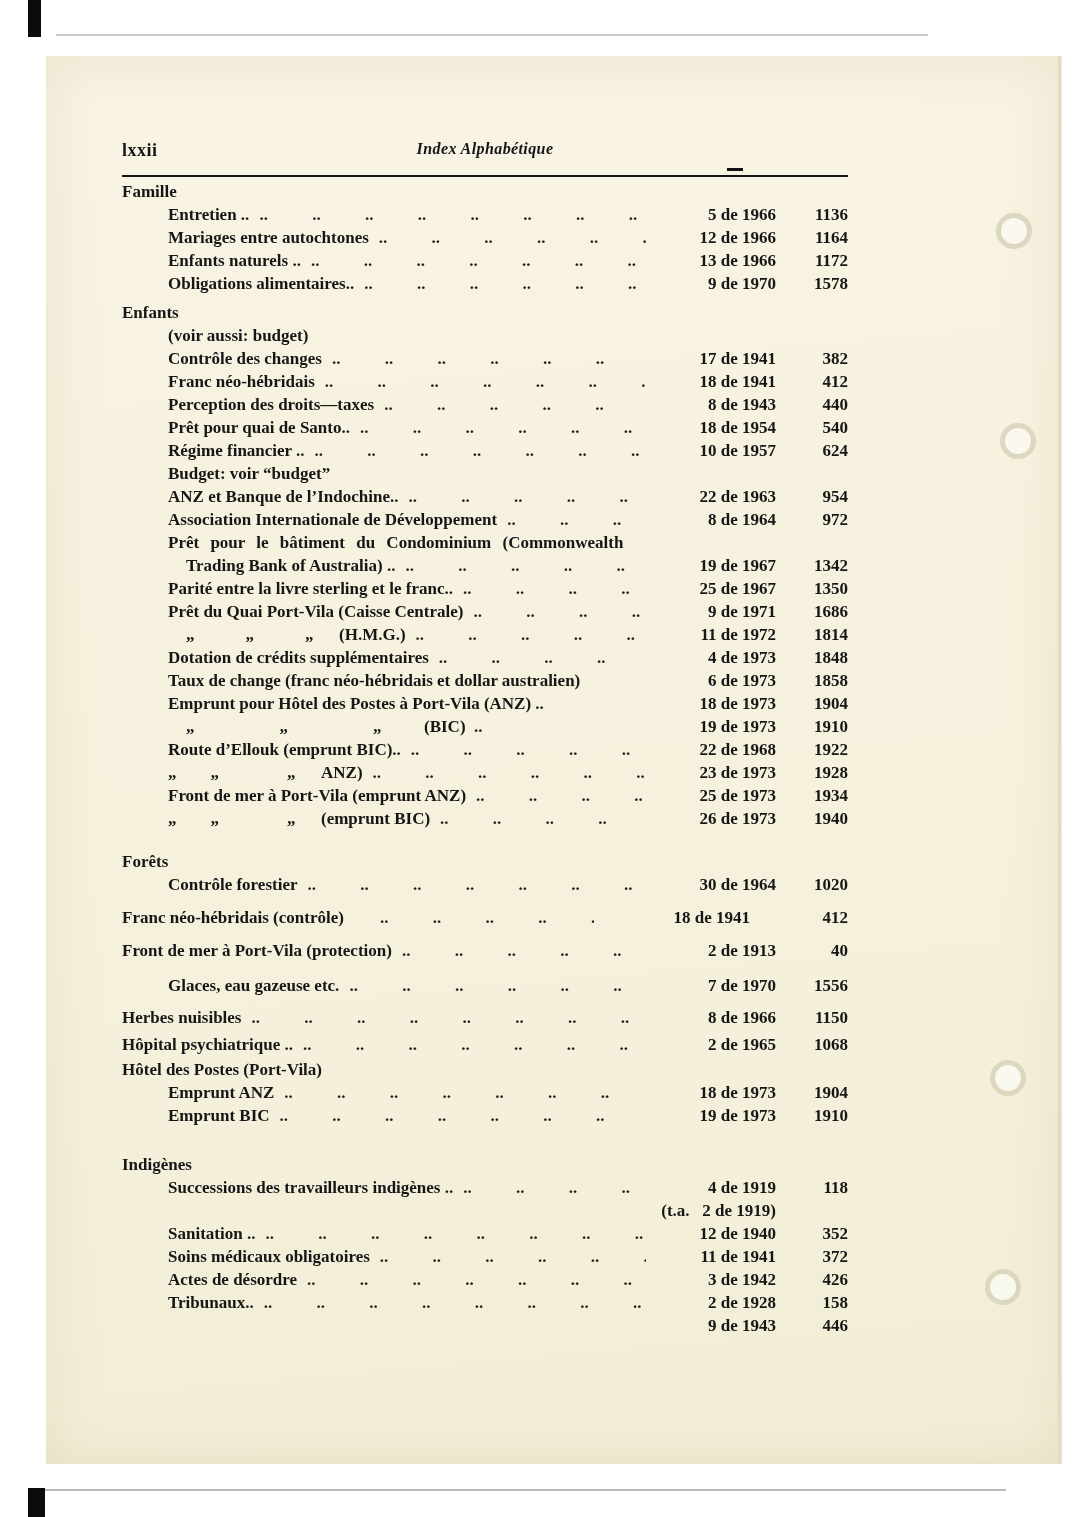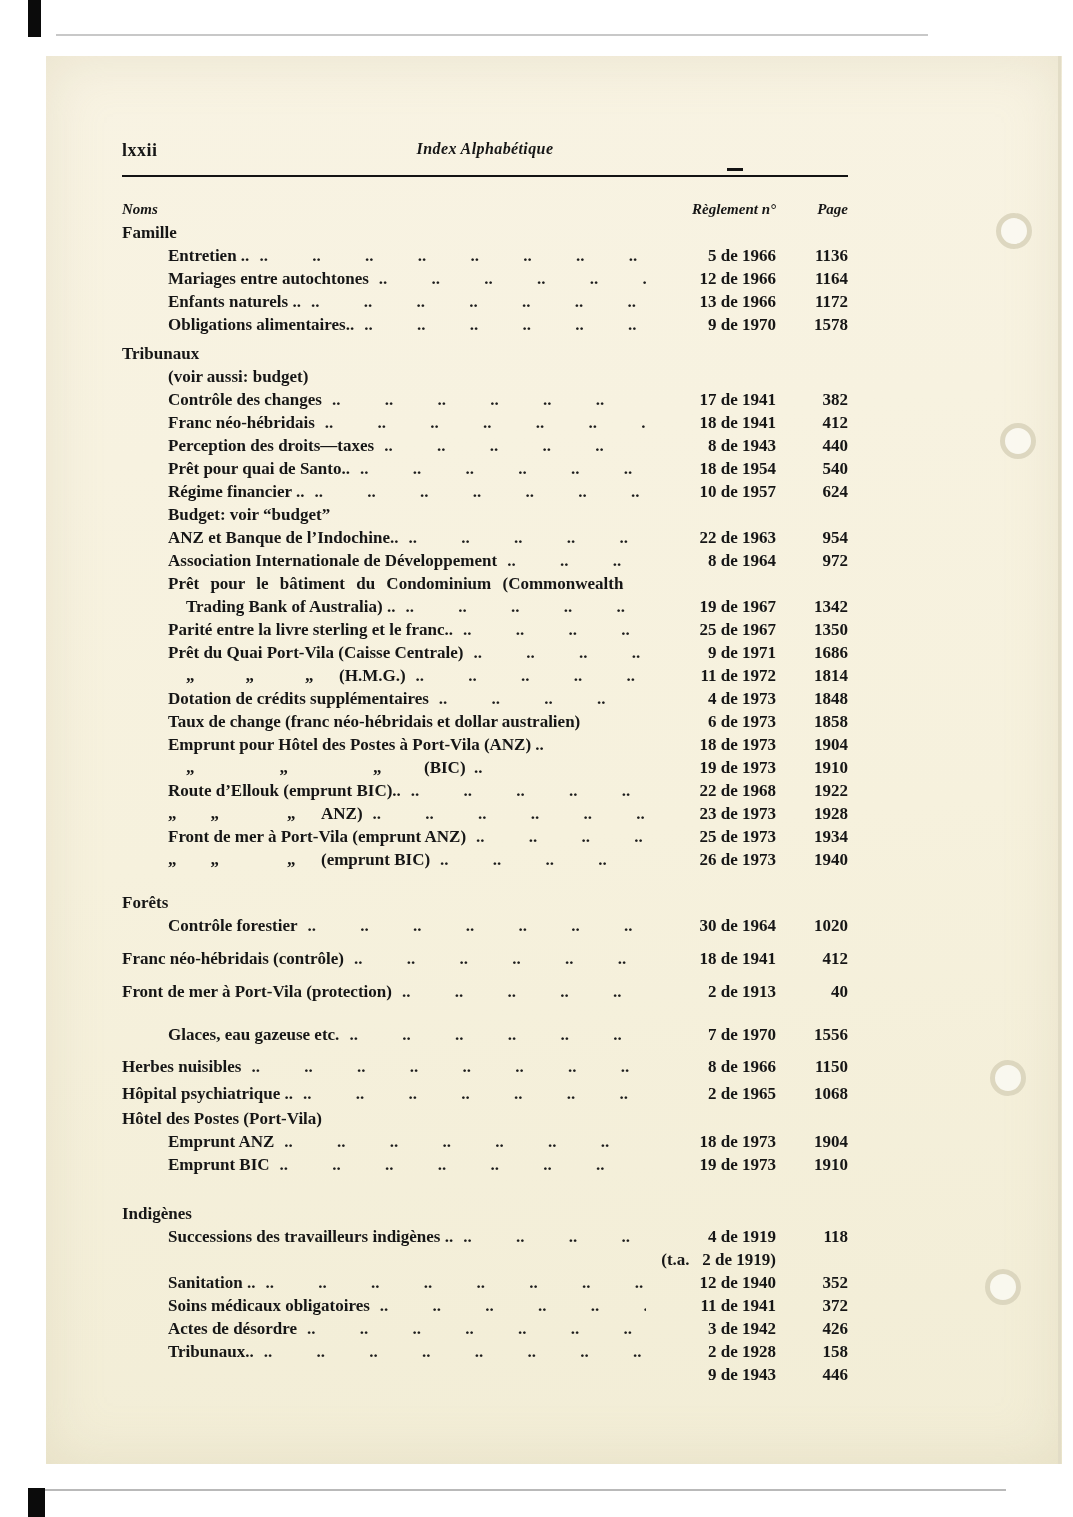--- a/index.html
+++ b/index.html
@@ -81,26 +81,20 @@
 
 <div class="content">
   <div class="page-header">
     <span class="folio">lxxii</span>
     <div class="doc-title">Index Alphabétique</div>
   </div>
   <div class="header-rule">
     <div class="rule-tick"></div>
   </div>
 
-  <div class="col-headers">
-    <span class="col-noms">Noms</span>
-    <span class="col-spacer"></span>
-    <span class="col-reg">Règlement n°</span>
-    <span class="col-page">Page</span>
-  </div>
 
   <div class="rows">
       <div class="row ind0 heading">
         <span class="label">Famille</span>
         <span class="leader"></span>
         <span class="reg"></span>
         <span class="pagecol"></span>
       </div>
       <div class="row ind1">
         <span class="label">Entretien ..</span>
@@ -120,21 +114,21 @@
         <span class="reg">13 de 1966</span>
         <span class="pagecol">1172</span>
       </div>
       <div class="row ind1">
         <span class="label">Obligations alimentaires..</span>
         <span class="leader">.. .. .. .. .. .. .. .. .. .. .. .. .. .. .. .. .. ..</span>
         <span class="reg">9 de 1970</span>
         <span class="pagecol">1578</span>
       </div>
       <div class="row ind0 heading" style="margin-top: 6px;">
-        <span class="label">Tribunaux</span>
+        <span class="label">Enfants</span>
         <span class="leader"></span>
         <span class="reg"></span>
         <span class="pagecol"></span>
       </div>
       <div class="row ind1">
         <span class="label">(voir aussi: budget)</span>
         <span class="leader"></span>
         <span class="reg"></span>
         <span class="pagecol"></span>
       </div>
@@ -269,33 +263,33 @@
         <span class="leader"></span>
         <span class="reg"></span>
         <span class="pagecol"></span>
       </div>
       <div class="row ind1">
         <span class="label">Contrôle forestier</span>
         <span class="leader">.. .. .. .. .. .. .. .. .. .. .. .. .. .. .. .. .. ..</span>
         <span class="reg">30 de 1964</span>
         <span class="pagecol">1020</span>
       </div>
-      <div class="row ind0" style="margin-top: 10px;">
+      <div class="row ind0" style="margin-top: 10px; gap: 26px;">
         <span class="label">Franc néo-hébridais (contrôle)</span>
         <span class="leader">.. .. .. .. .. .. .. .. .. .. .. .. .. .. .. .. .. ..</span>
         <span class="reg">18 de 1941</span>
         <span class="pagecol">412</span>
       </div>
       <div class="row ind0" style="margin-top: 10px;">
         <span class="label">Front de mer à Port-Vila (protection)</span>
         <span class="leader">.. .. .. .. .. .. .. .. .. .. .. .. .. .. .. .. .. ..</span>
         <span class="reg">2 de 1913</span>
         <span class="pagecol">40</span>
       </div>
-      <div class="row ind1" style="margin-top: 20px;">
+      <div class="row ind1" style="margin-top: 12px;">
         <span class="label">Glaces, eau gazeuse etc.</span>
         <span class="leader">.. .. .. .. .. .. .. .. .. .. .. .. .. .. .. .. .. ..</span>
         <span class="reg">7 de 1970</span>
         <span class="pagecol">1556</span>
       </div>
       <div class="row ind0" style="margin-top: 9px;">
         <span class="label">Herbes nuisibles</span>
         <span class="leader">.. .. .. .. .. .. .. .. .. .. .. .. .. .. .. .. .. ..</span>
         <span class="reg">8 de 1966</span>
         <span class="pagecol">1150</span>

